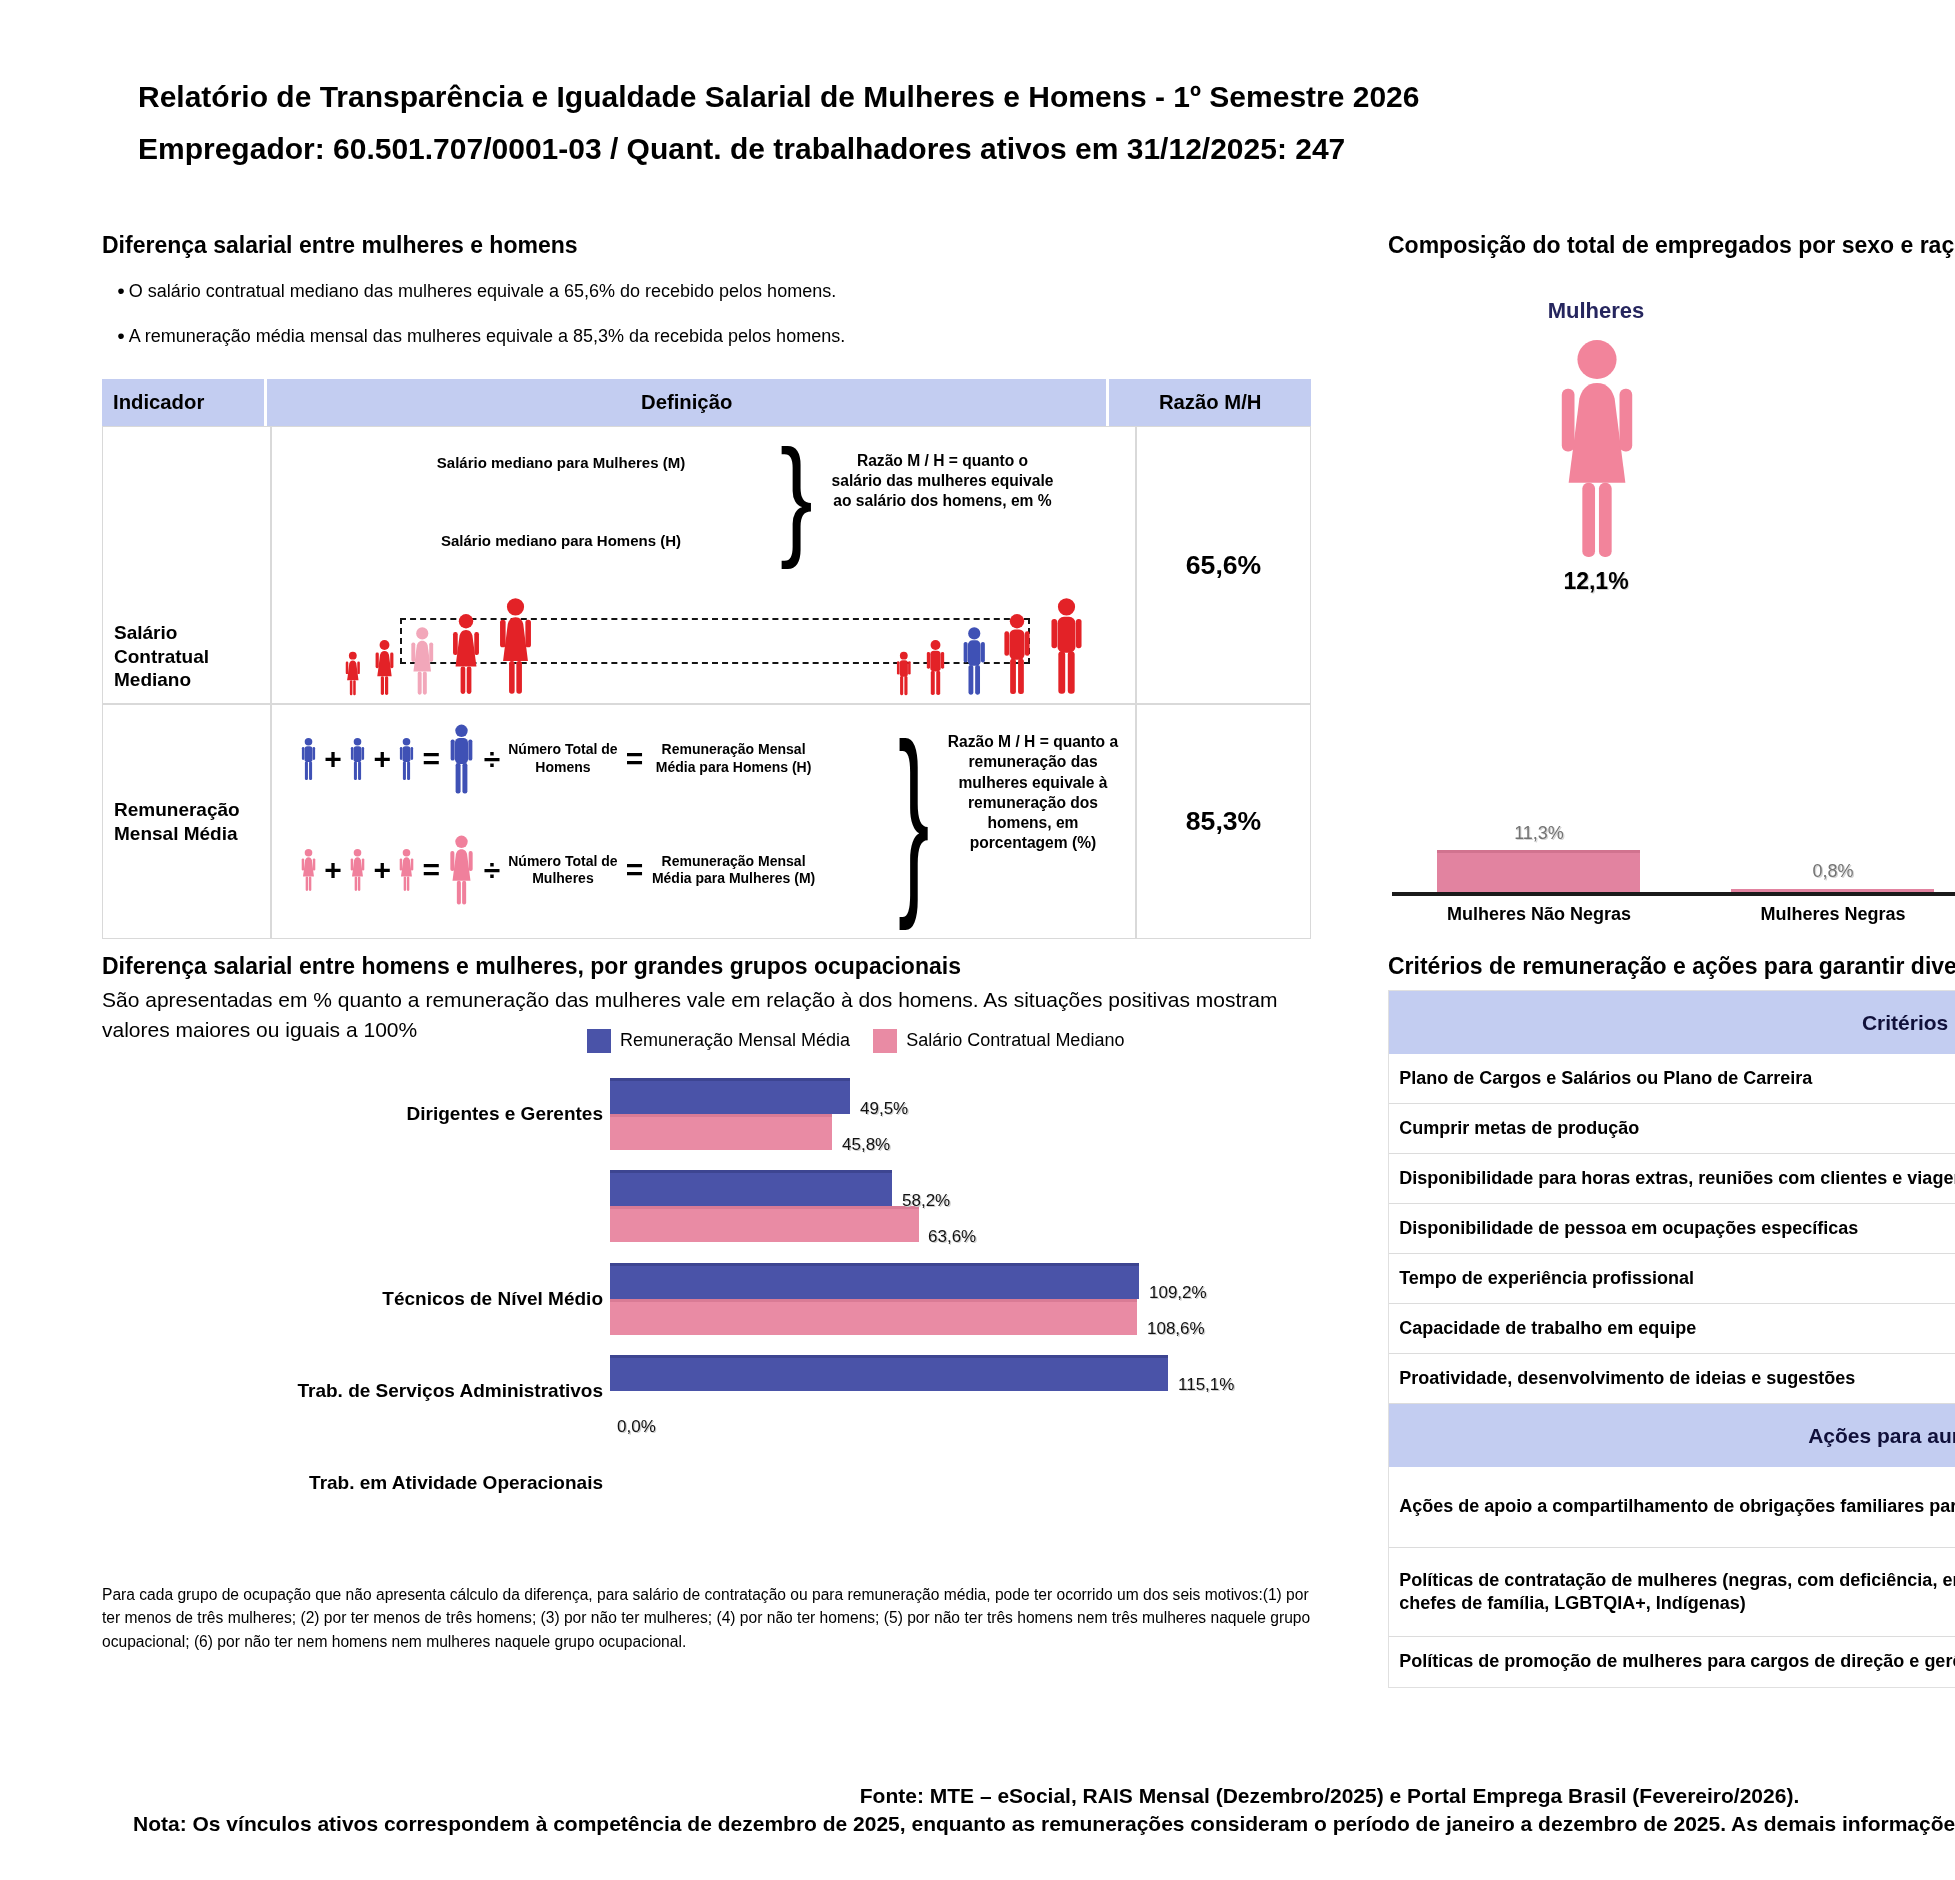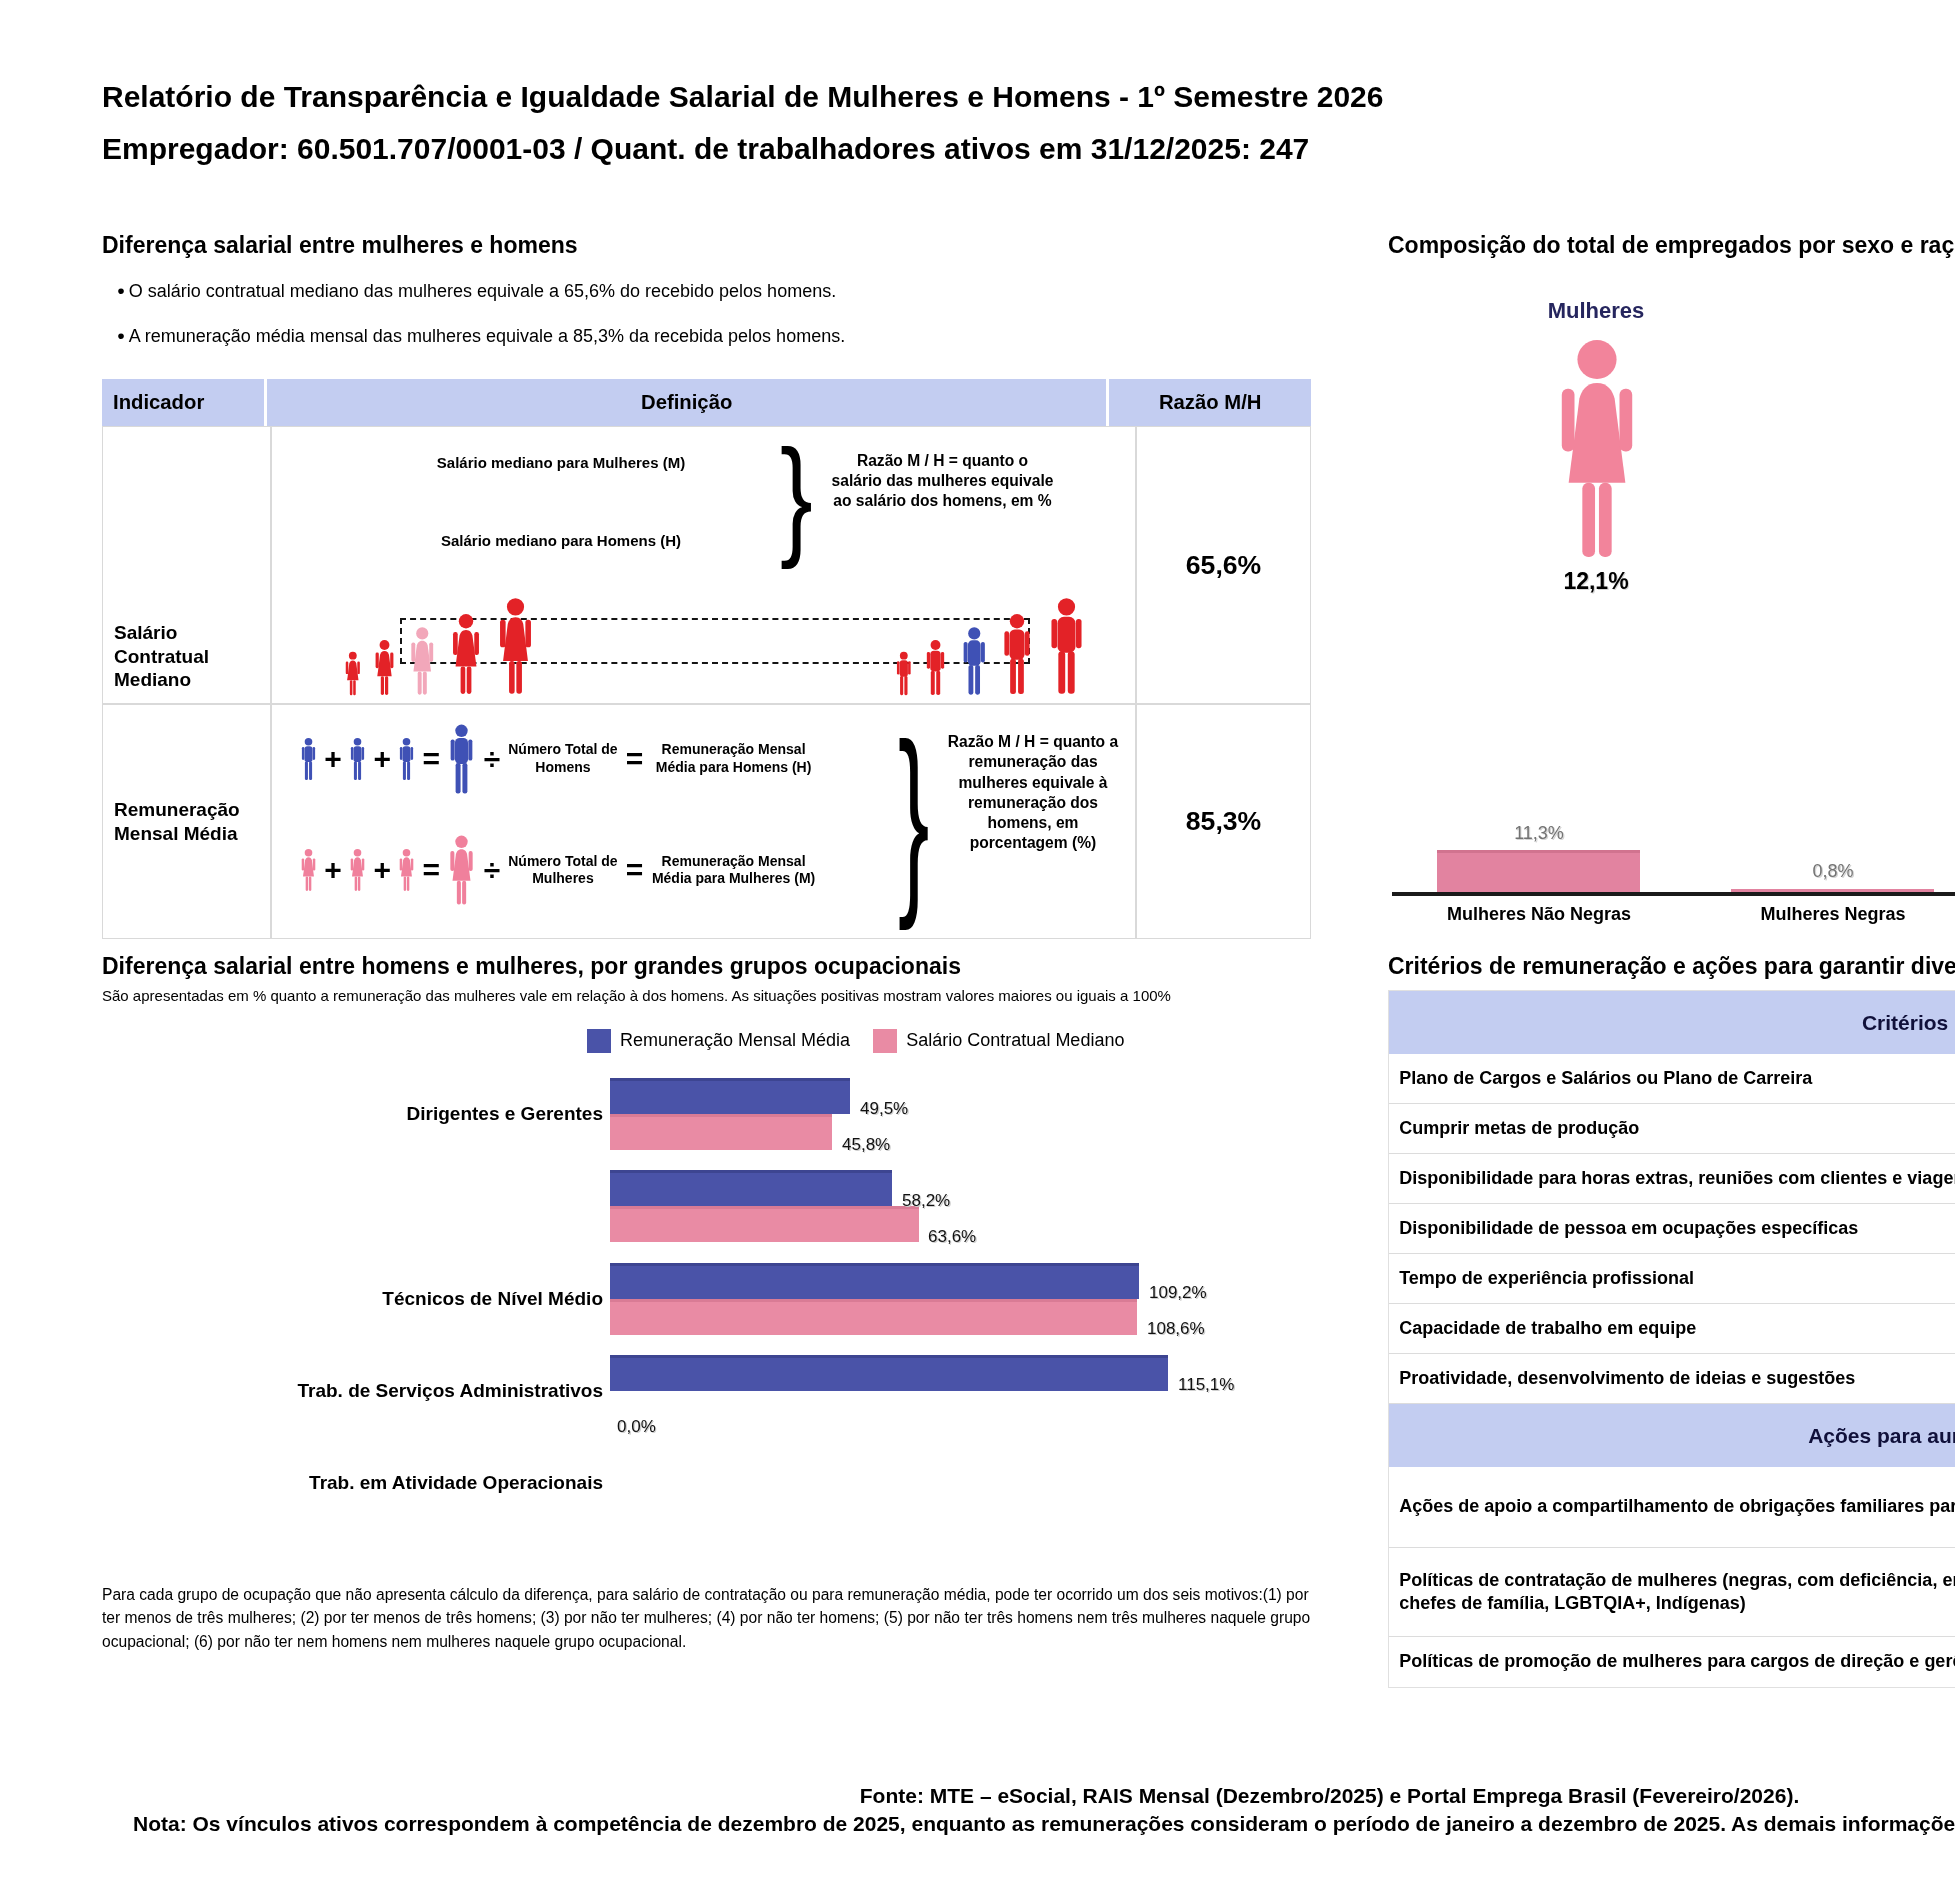--- a/index.html
+++ b/index.html
@@ -3,21 +3,21 @@
 <meta charset="utf-8">
 <style>
   * { margin:0; padding:0; box-sizing:border-box; }
   html,body { background:#fff; }
   body { font-family:"Liberation Sans", sans-serif; color:#000; }
   #page { position:relative; width:2659px; height:1880px; background:#fff; overflow:hidden; }
   .abs { position:absolute; }
   .ctr { text-align:center; }
 
   
-  .page-title { font-size:30px; font-weight:bold; white-space:nowrap; }
+  .page-title { font-size:30px; font-weight:bold; white-space:nowrap;margin-left:36px; }
 
   .section-h { font-size:23px; font-weight:bold; white-space:nowrap; }
   .bullet { font-size:18px; }
   .bullet::before { content:"● "; font-size:13.3px; vertical-align:2.3px; }
 
   
   .tbl { display:flex; flex-direction:column; }
   .trow { display:flex; }
   .hcell { background:#c3cdf1; font-size:20.3px; font-weight:bold; display:flex; align-items:center;margin-top:20px; }
   .hgap { border-right:3.1px solid #fff; }
@@ -33,21 +33,21 @@
 
   
   .sex-label { font-size:22px; font-weight:bold; color:#26265e; text-align:center; }
   .pct-label { font-size:23px; font-weight:bold; text-align:center; text-shadow:1.2px 1.2px 0 #d8d8d8; }
   .vbar { position:absolute; }
   .bar-val { font-size:18px; text-align:center; text-shadow:1.2px 1.2px 0 #d4d4d4; color:#737373; }
   .cat-label { font-size:18px; font-weight:bold; text-align:center; }
   .axis { background:#1a1a1a; }
 
   
-  .subtitle { font-size:15px; line-height:1.45; }
+  .subtitle { font-size:21px; line-height:1.45; }
   .legend { display:flex; align-items:center; gap:9.4px; }
   .lg-sq { width:23.5px; height:23.5px; display:inline-block; }
   .lg-txt { font-size:18px; }
   .grp-label { font-size:19px; font-weight:bold; text-align:right; line-height:1.2;
                display:flex; align-items:center; justify-content:flex-end; }
   .hbar { position:absolute; height:36px; }
   .hbar-blue { background:#4a53a8; border-top:3.1px solid #3d4591; }
   .hbar-pink { background:#e98ba4; border-top:3.1px solid #d97b95; }
   .hval { font-size:17px; text-shadow:1.2px 1.2px 0 #cfcfcf; color:#111;margin-top:12px; }
   .footnote { font-size:15.6px; line-height:1.5; }

